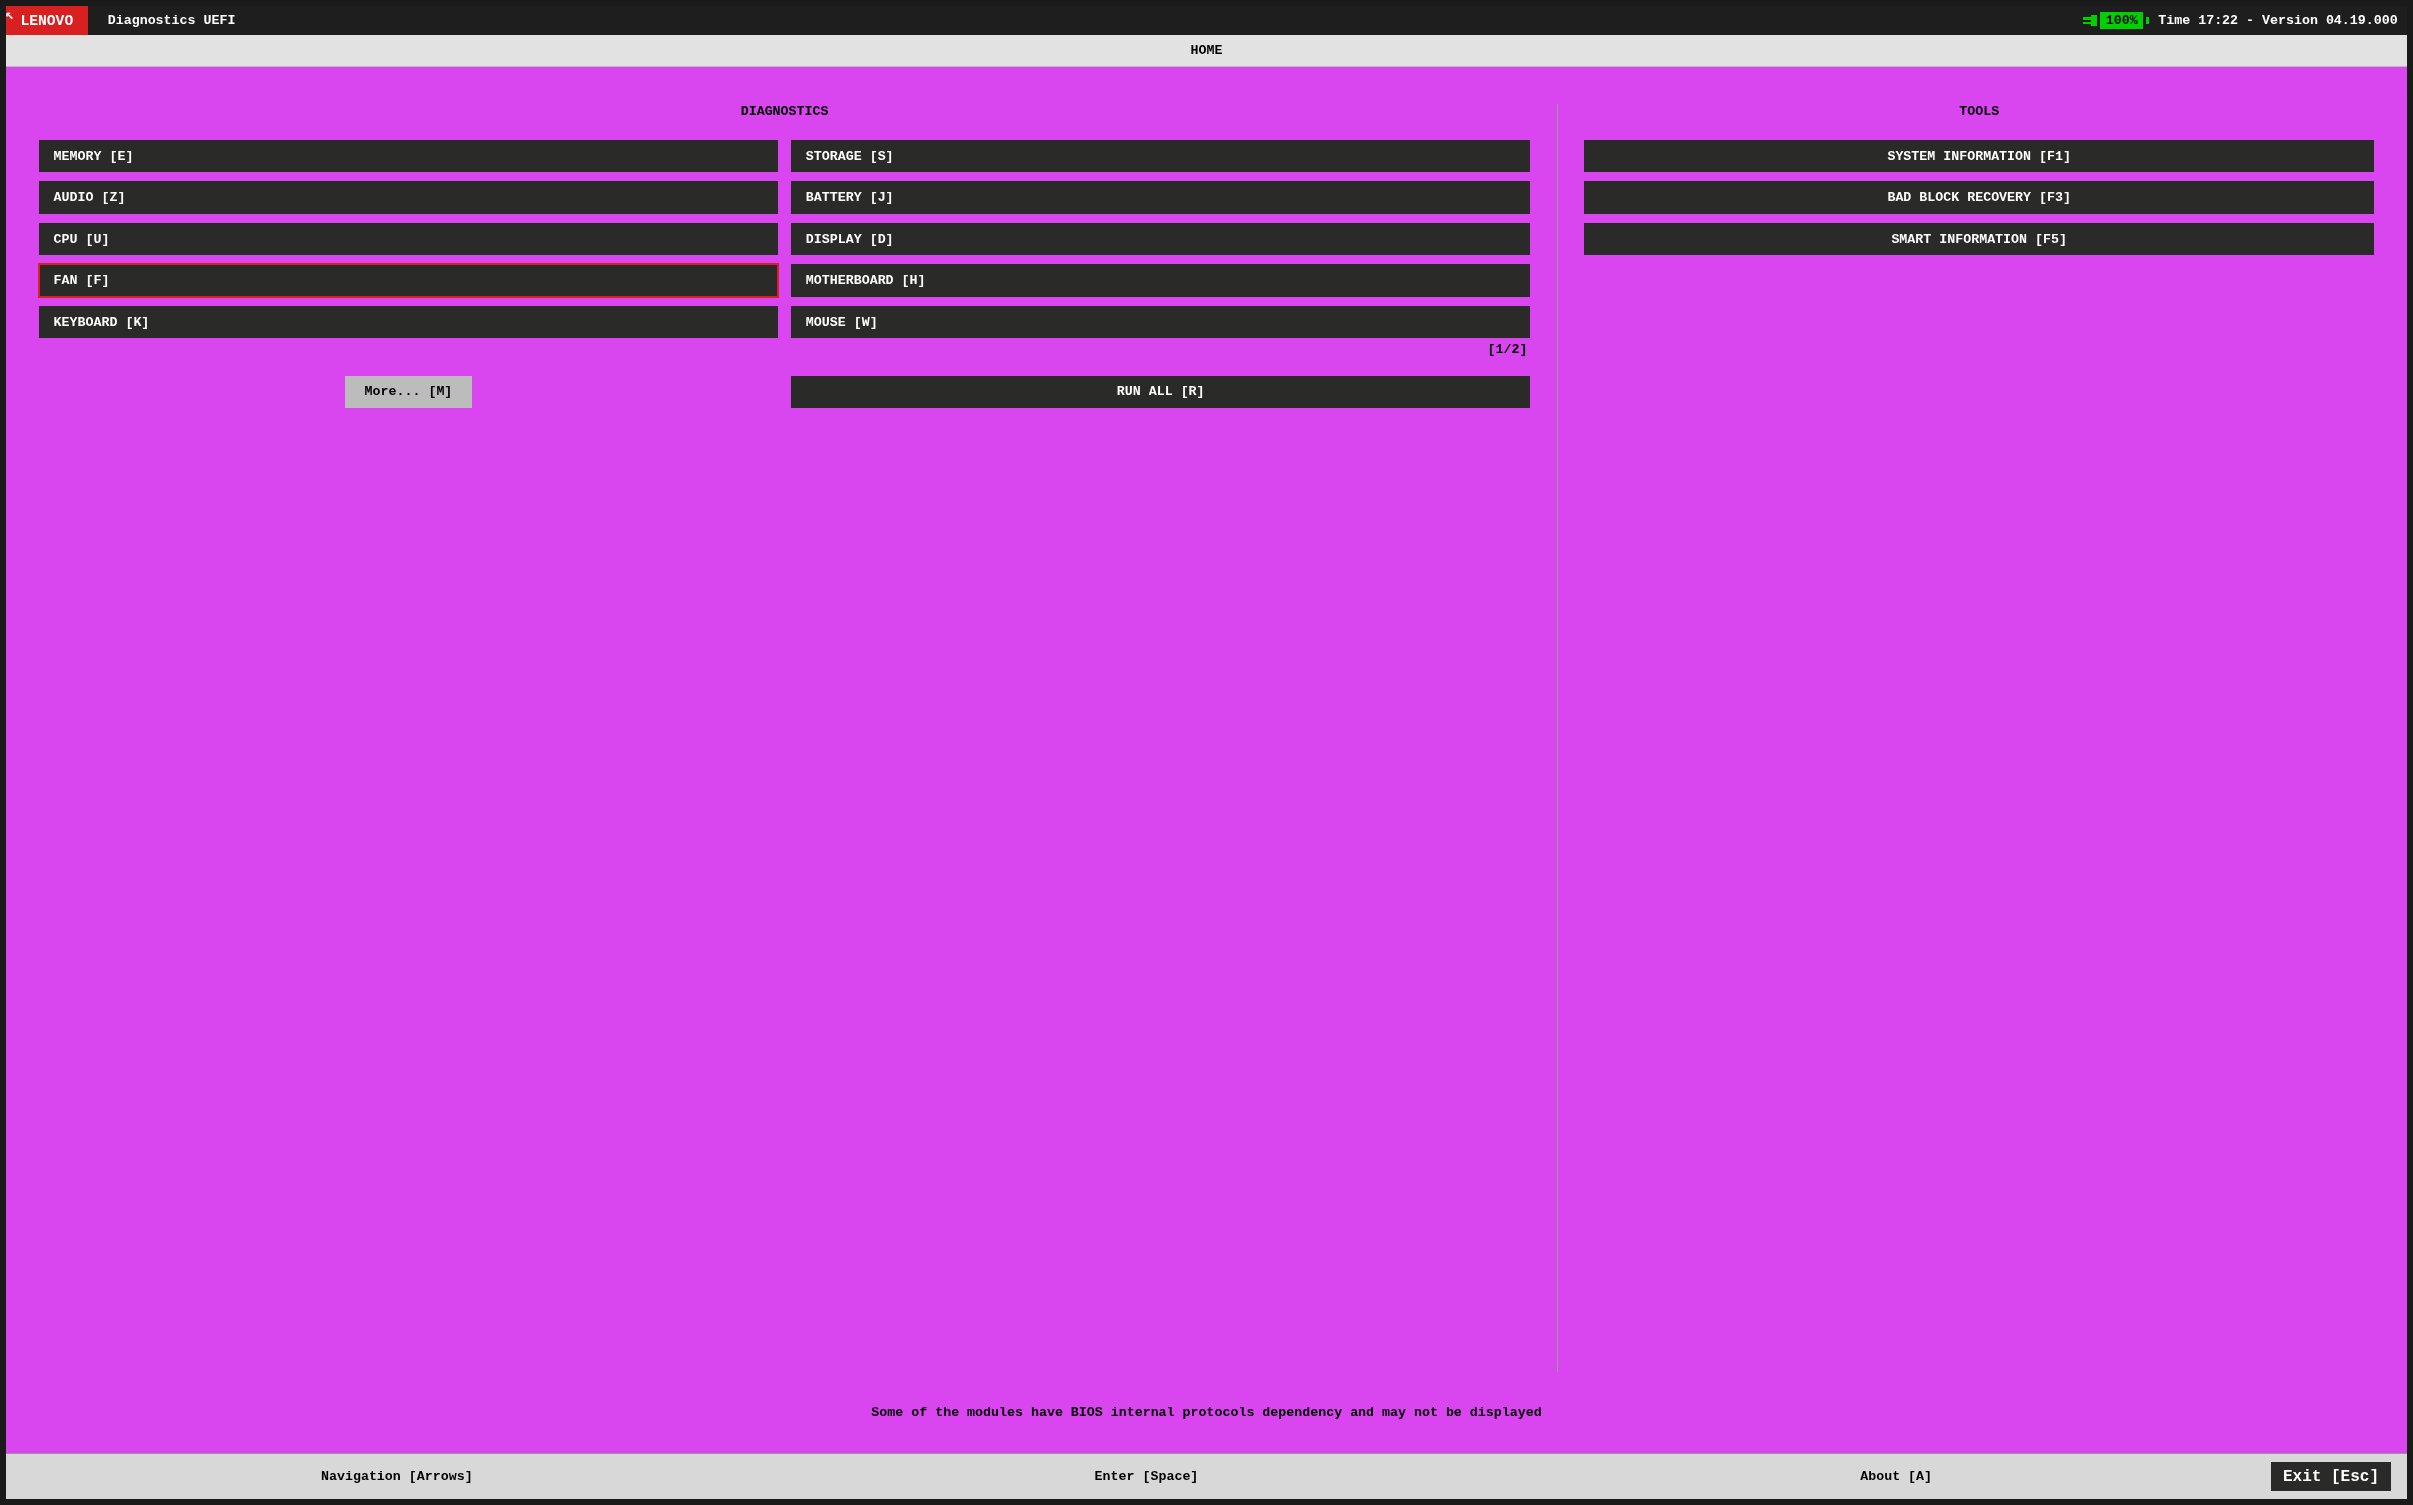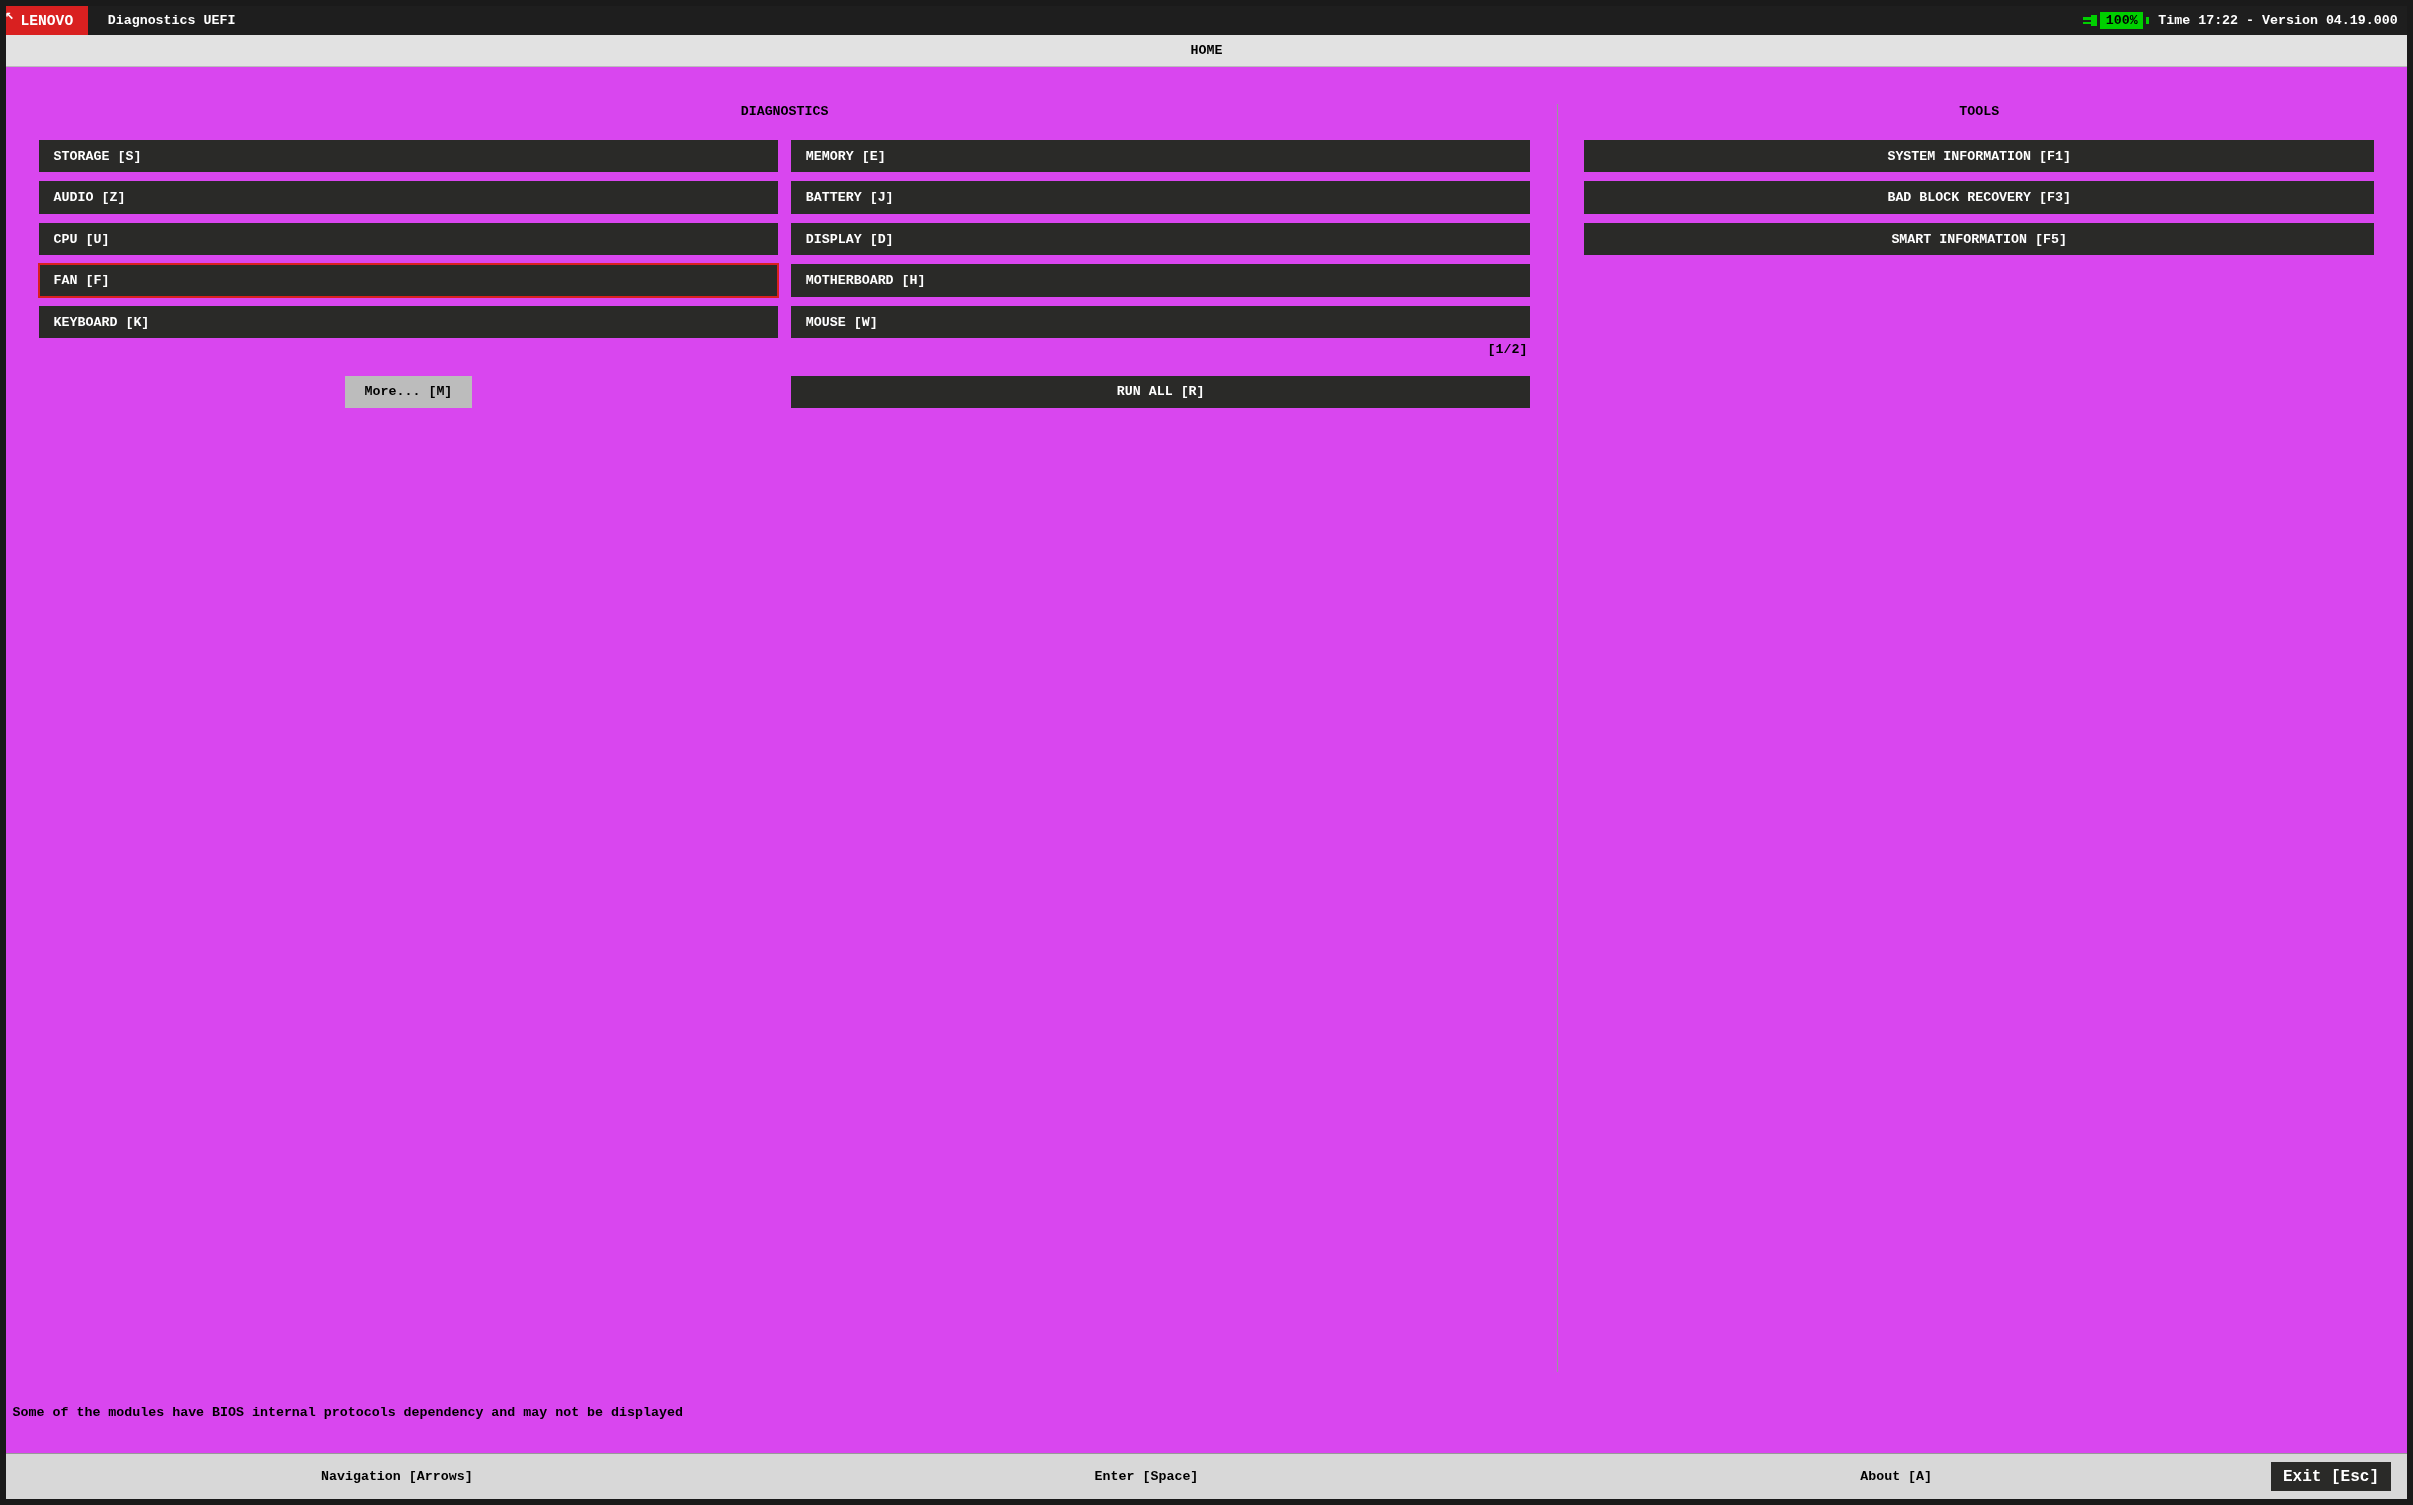--- a/index.html
+++ b/index.html
@@ -168,20 +168,21 @@
       background: #bcbcbc;
       color: #000;
       padding: 8.6px 20px;
       font-size: 13.3px;
       font-family: inherit;
       font-weight: bold;
       border: none;
       cursor: pointer;
     }
     .info-line {
+      text-align: center;
       font-size: 13.3px;
       color: #000;
       padding: 20px 6.6px 33px 6.6px;
     }
     
     .footer {
       background: #d8d8d8;
       display: flex;
       align-items: center;
       border-top: 0.7px solid #999;
@@ -246,22 +247,22 @@
   </div>
 
   <div class="home-bar">HOME</div>
 
   <div class="main">
 
     <div class="diagnostics-panel">
       <div class="panel-title">DIAGNOSTICS</div>
 
       <div class="diag-grid">
+        <button class="menu-btn">MEMORY [E]</button>
         <button class="menu-btn">STORAGE [S]</button>
-        <button class="menu-btn">MEMORY [E]</button>
         <button class="menu-btn">AUDIO [Z]</button>
         <button class="menu-btn">BATTERY [J]</button>
         <button class="menu-btn">CPU [U]</button>
         <button class="menu-btn">DISPLAY [D]</button>
         <button class="menu-btn selected">FAN [F]</button>
         <button class="menu-btn">MOTHERBOARD [H]</button>
         <button class="menu-btn">KEYBOARD [K]</button>
         <button class="menu-btn">MOUSE [W]</button>
       </div>
 

